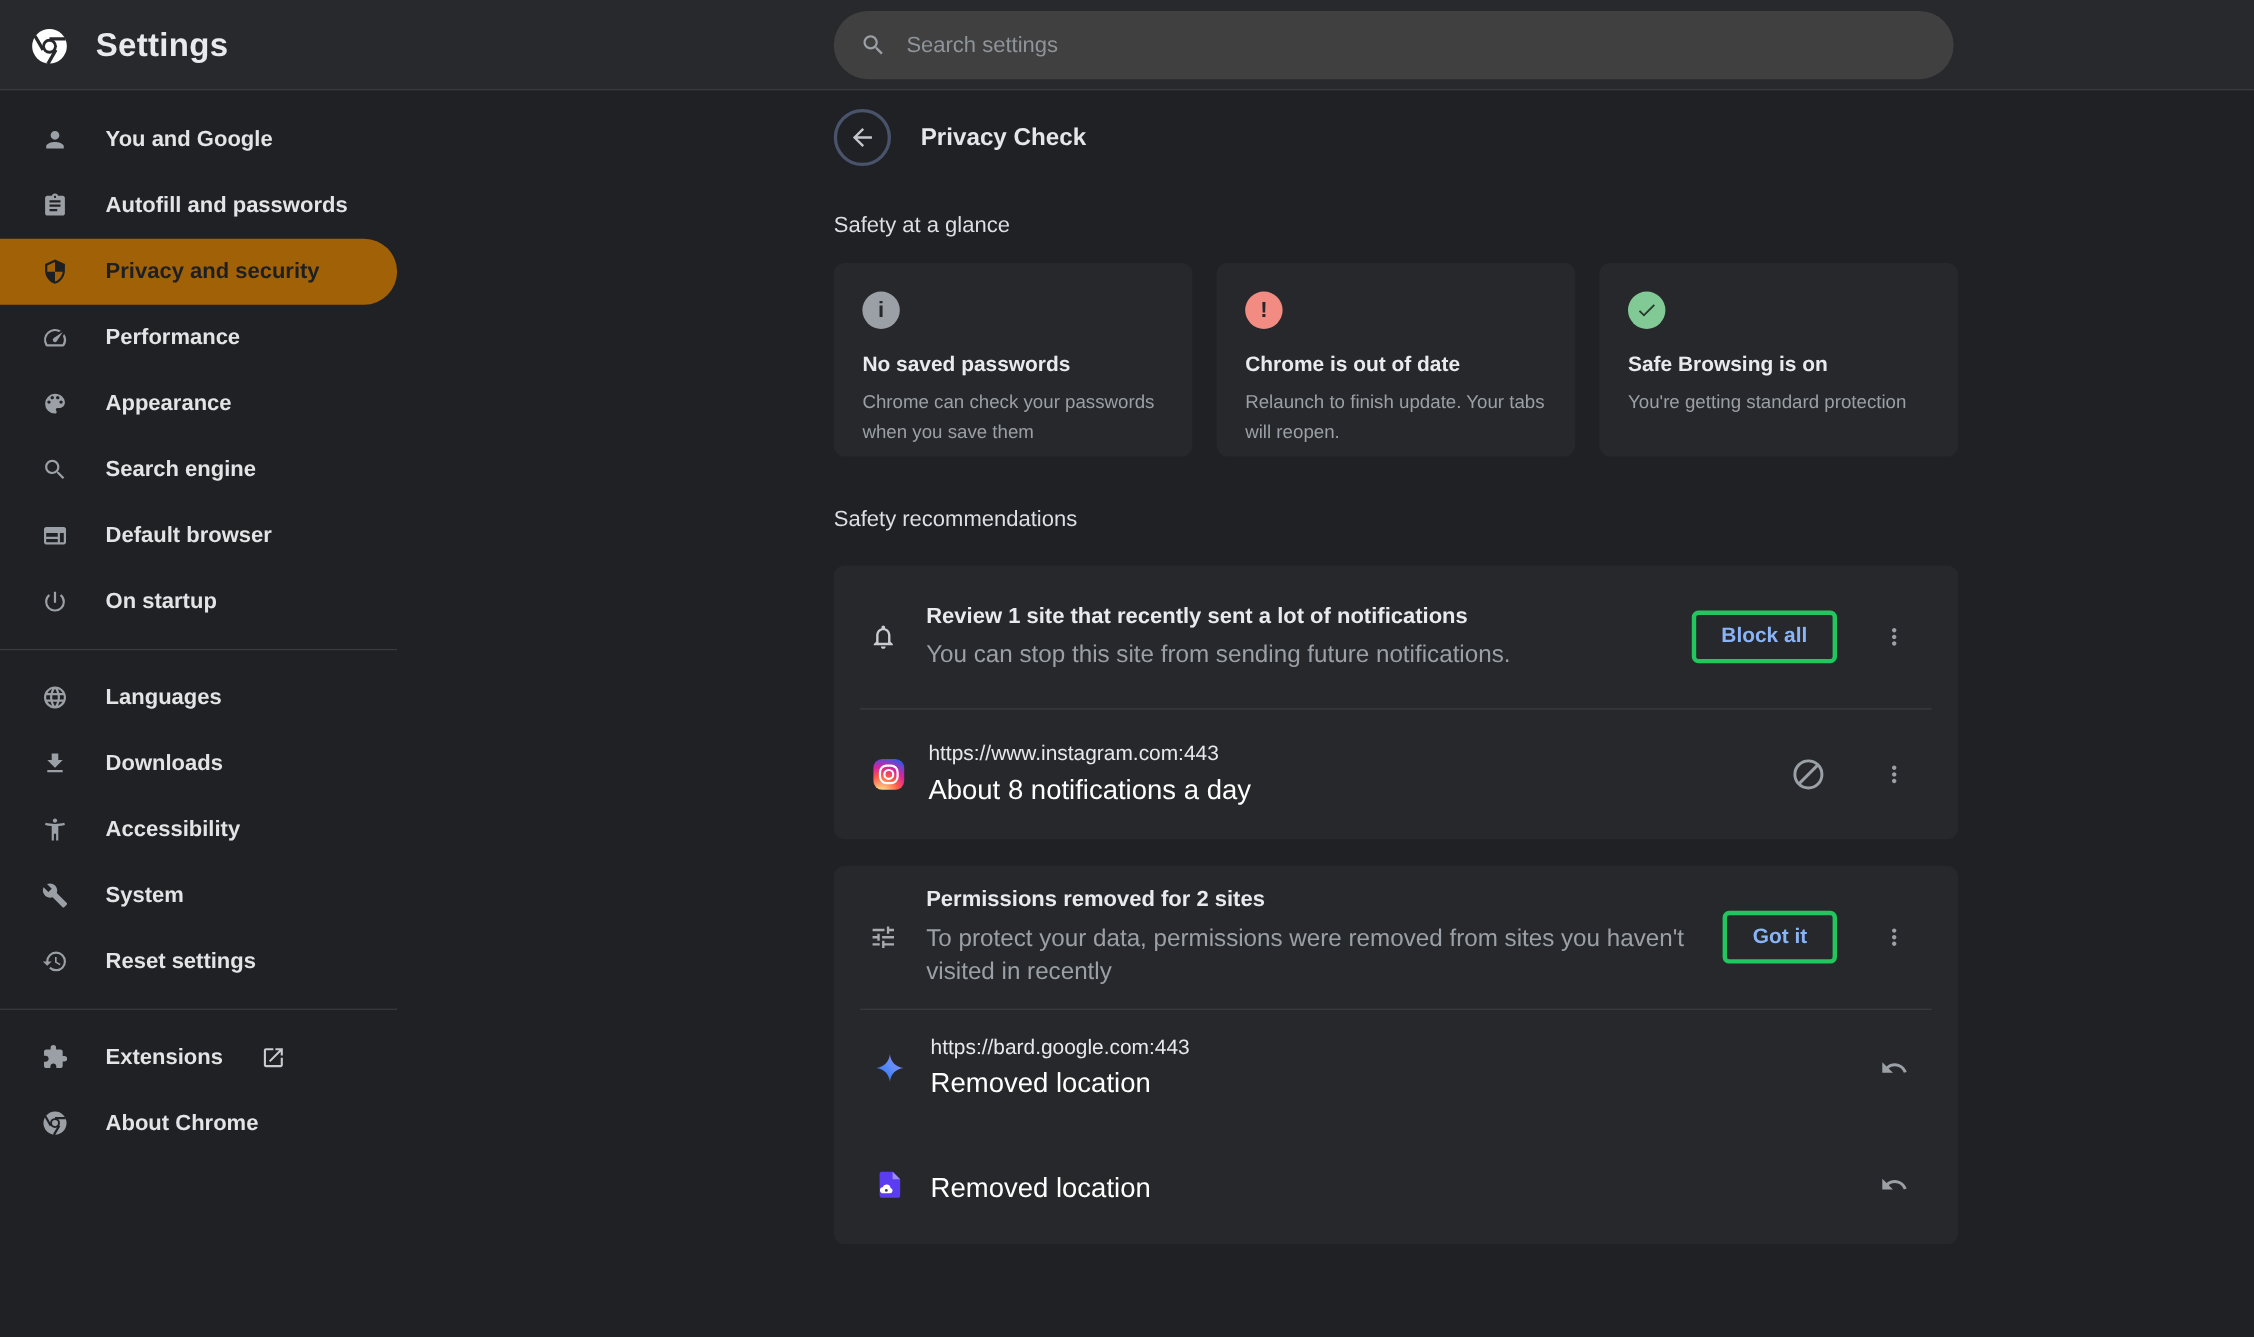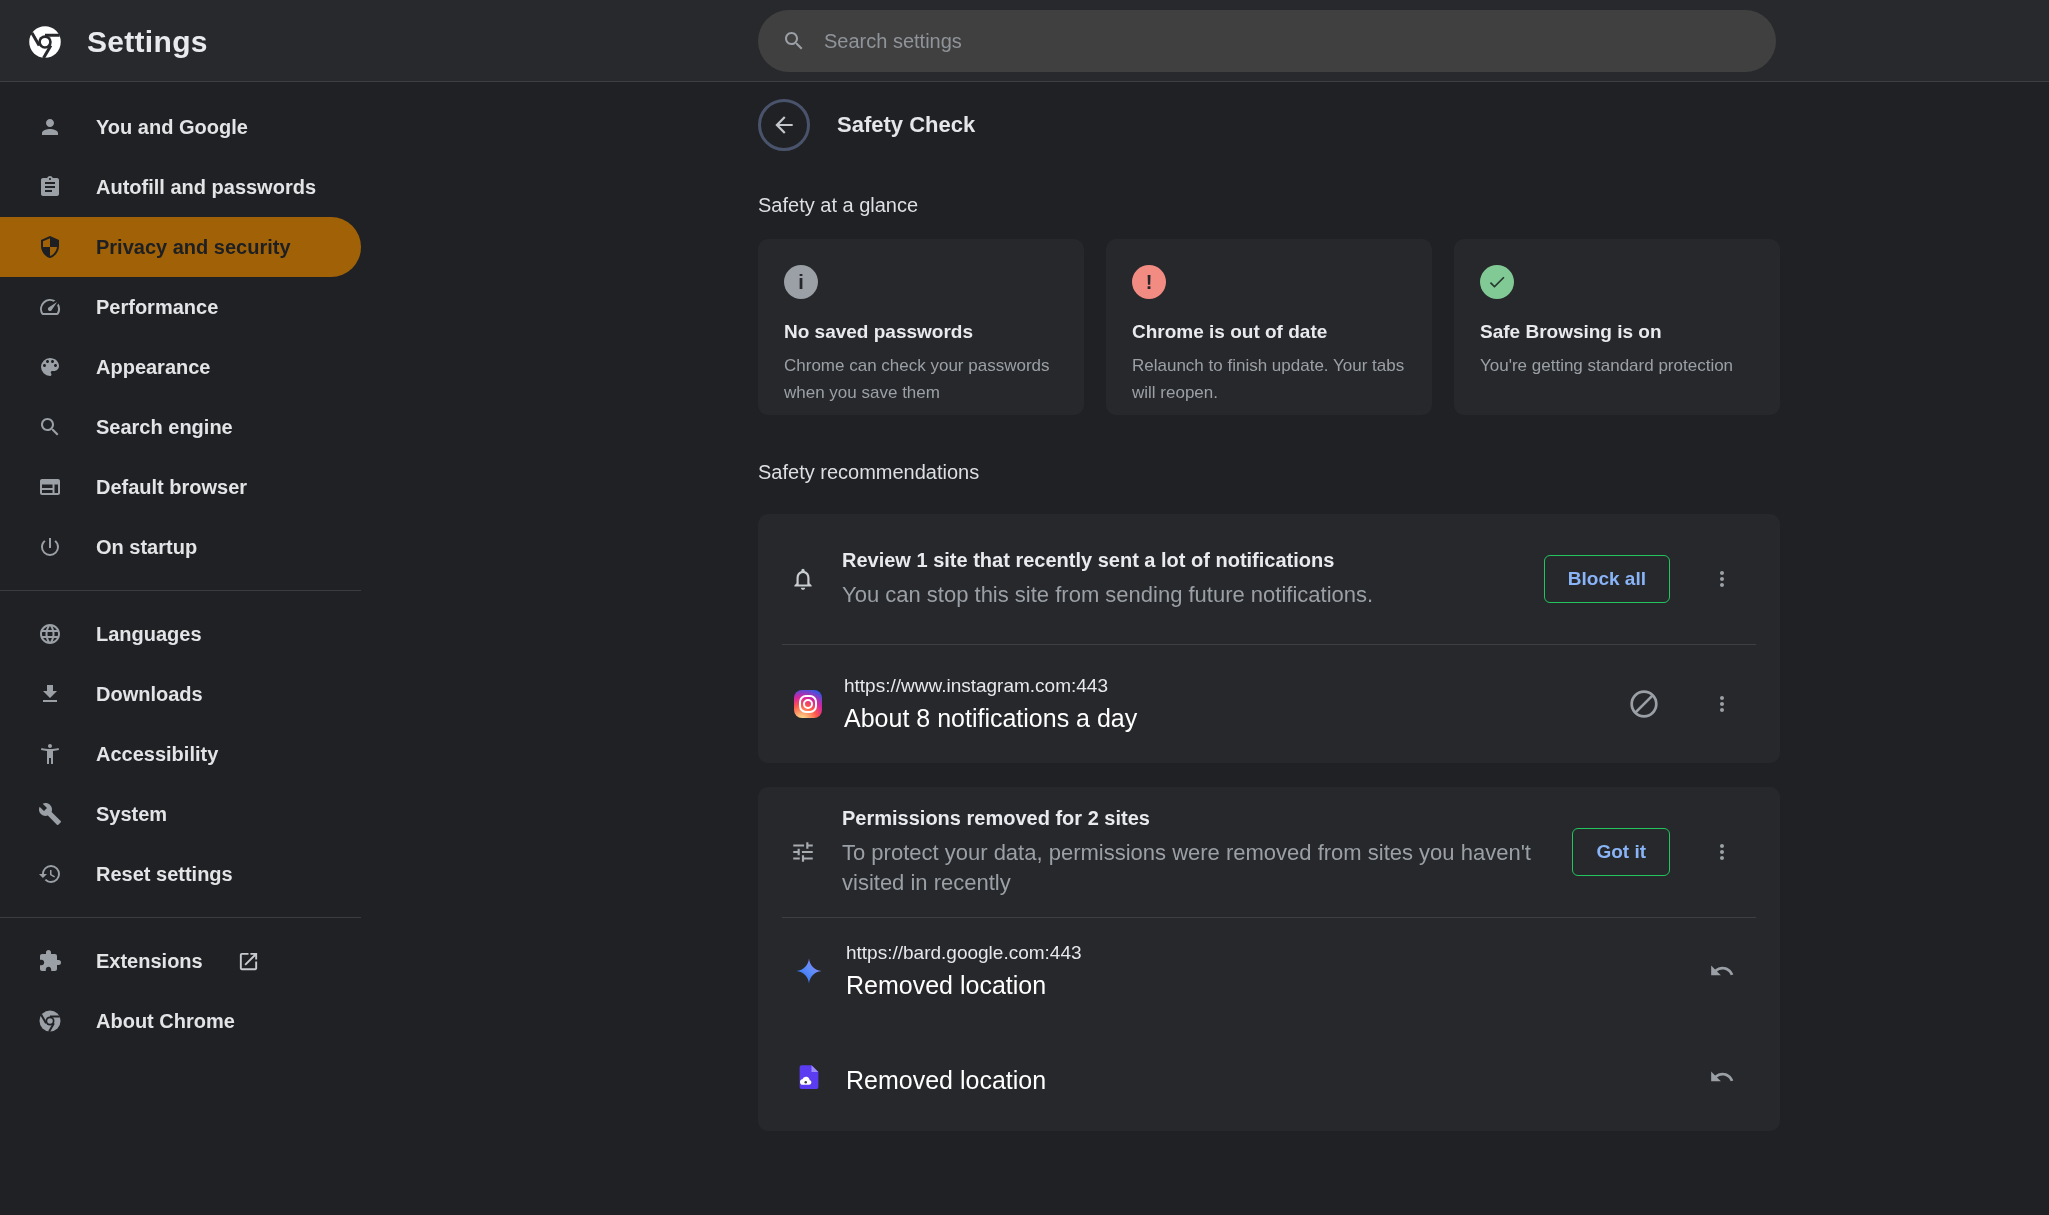--- a/index.html
+++ b/index.html
@@ -71,21 +71,21 @@
   .rec-card + .rec-card { margin-top:24px; }
   .rec-row { display:flex; align-items:center; padding-left:32px; padding-right:38px; }
   .row-main { height:130px; }
   .lead-icon { flex:none; margin-right:26px; color:#c9cdd1; display:flex; }
   .lead-icon.tune { color:#a8acb1; }
   .rec-text { flex:1; min-width:0; margin-right:30px; }
   .rec-title { font-size:20px; font-weight:700; color:#e8eaed; }
   .rec-desc { margin-top:8px; font-size:22px; line-height:30px; color:#9aa0a6; }
   .text-btn {
     flex:none; height:48px; padding:0 23px; background:transparent;
-    border:1px solid #22c55e; border-radius:6px; color:#8ab4f8;
+    border:4px solid #22c55e; border-radius:6px; color:#8ab4f8;
     font-family:"Liberation Sans", sans-serif; font-size:19px; font-weight:600; cursor:pointer;
     margin-right:32px;
   }
   .icon-btn {
     flex:none; width:40px; height:40px; background:transparent; border:none; cursor:pointer;
     display:flex; align-items:center; justify-content:center; color:#9aa0a6; padding:0;
   }
   .card-hr { border-top:1px solid #3c4043; margin:0 24px; }
   .site-row { padding-left:36px; }
   .site-row .site-icon { flex:none; margin-right:22px; display:flex; }
@@ -279,21 +279,21 @@
 <main class="content">
 
   <div class="page-head">
     <button class="back-btn">
       <span style="display:flex">
           <svg viewBox="0 0 24 24" width="26" height="26" fill="currentColor">
             <path d="M20 11H7.83l5.59-5.59L12 4l-8 8 8 8 1.41-1.41L7.83 13H20v-2z"></path>
           </svg>
         </span>
     </button>
-    <span class="page-title">Safety Check</span>
+    <span class="page-title">Privacy Check</span>
   </div>
 
   <h2 class="section-heading glance-heading">Safety at a glance</h2>
 
   <div class="glance-row">
     <div class="glance-card">
       <div class="status-circle info">i</div>
       <div class="g-title">No saved passwords</div>
       <div class="g-desc">Chrome can check your passwords when you save them</div>
     </div>

